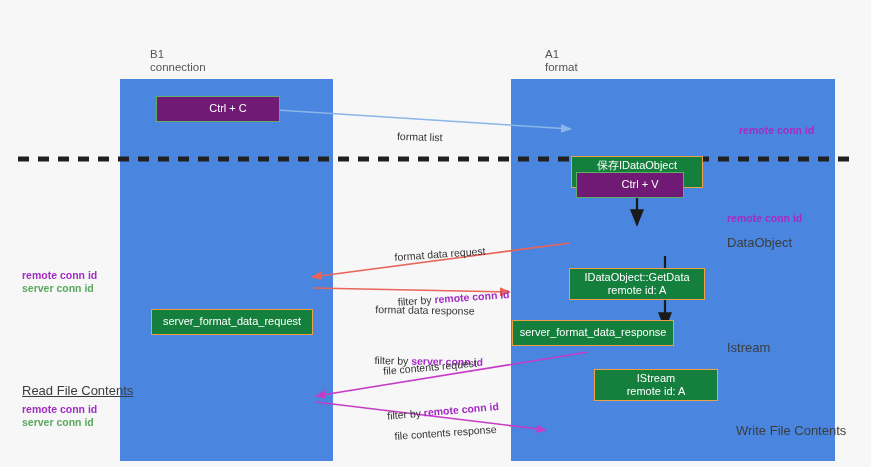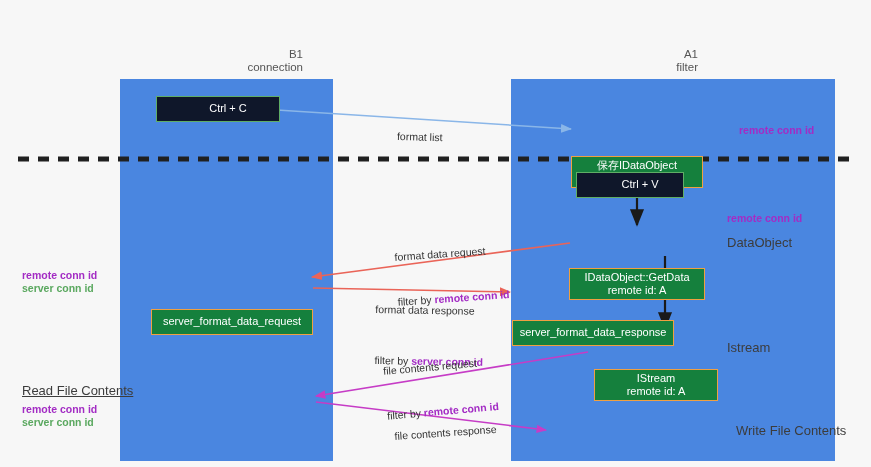--- a/index.html
+++ b/index.html
@@ -13,35 +13,35 @@
   #stage{position:absolute;left:0;top:0;width:871px;height:467px;}
 
   
   .lane{position:absolute;background:#4a86e0;}
   #lane-b1{left:120px;top:79px;width:213px;height:382px;}
   #lane-a1{left:511px;top:79px;width:324px;height:382px;}
 
   
   .txt{position:absolute;white-space:pre;color:#444;}
   .col-head{
-    text-align:right;font-size:11.5px;line-height:13px;color:#555;
+    text-align:left;font-size:11.5px;line-height:13px;color:#555;
   }
   .title{
     position:absolute;left:0;top:7px;width:871px;text-align:center;
     font-size:14.5px;line-height:20px;color:#3c3c3c;white-space:pre;
   }
 
   
   .box{
     position:absolute;box-sizing:border-box;
     display:flex;align-items:center;justify-content:center;
     text-align:center;color:#ffffff;
     font-size:11px;line-height:13.5px;white-space:pre;
   }
-  .box.green{background:#0f172a;border:1px solid #5fae66;padding-left:20px;}
+  .box.green{background:#701a75;border:1px solid #5fae66;padding-left:20px;}
   .box.orange{background:#15803d;border:1px solid #f0a042;margin-top:41px;}
 
   
   .ann{position:absolute;white-space:pre;font-size:10.5px;line-height:14px;font-weight:bold;}
   .purple{color:#a32cc4;}
   .green-t{color:#5aa85f;}
   .plain{position:absolute;white-space:pre;font-size:13px;line-height:14px;color:#3c3c3c;}
 
   
   .edgelab{position:absolute;white-space:pre;font-size:10.5px;line-height:15px;color:#333;}
@@ -59,21 +59,21 @@
 
 <div id="stage">
 
   <div class="lane" id="lane-b1"></div>
   <div class="lane" id="lane-a1"></div>
 
 
   <div class="txt col-head" style="left:150px;top:48px;width:153px;">B1
 connection</div>
   <div class="txt col-head" style="left:545px;top:48px;width:153px;">A1
-filter</div>
+format</div>
 
   <svg width="871" height="467">
     <defs>
       <marker id="ah-blue" viewBox="0 0 10 10" refX="9" refY="5" markerWidth="7" markerHeight="7" orient="auto-start-reverse">
         <path d="M0,1 L10,5 L0,9 z" fill="#8ab6e8"></path>
       </marker>
       <marker id="ah-red" viewBox="0 0 10 10" refX="9" refY="5" markerWidth="7" markerHeight="7" orient="auto-start-reverse">
         <path d="M0,1 L10,5 L0,9 z" fill="#ea6458"></path>
       </marker>
       <marker id="ah-mag" viewBox="0 0 10 10" refX="9" refY="5" markerWidth="7" markerHeight="7" orient="auto-start-reverse">

